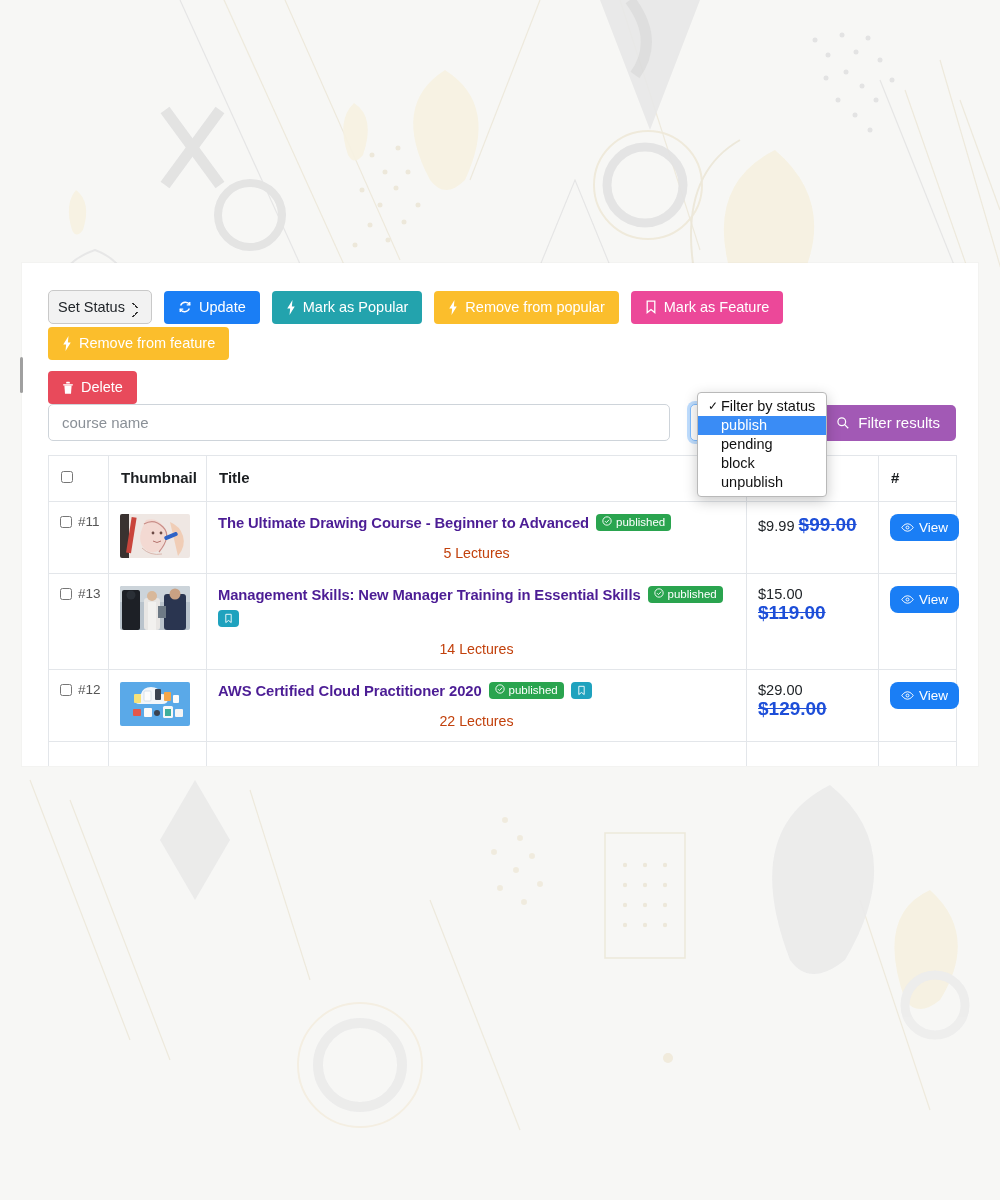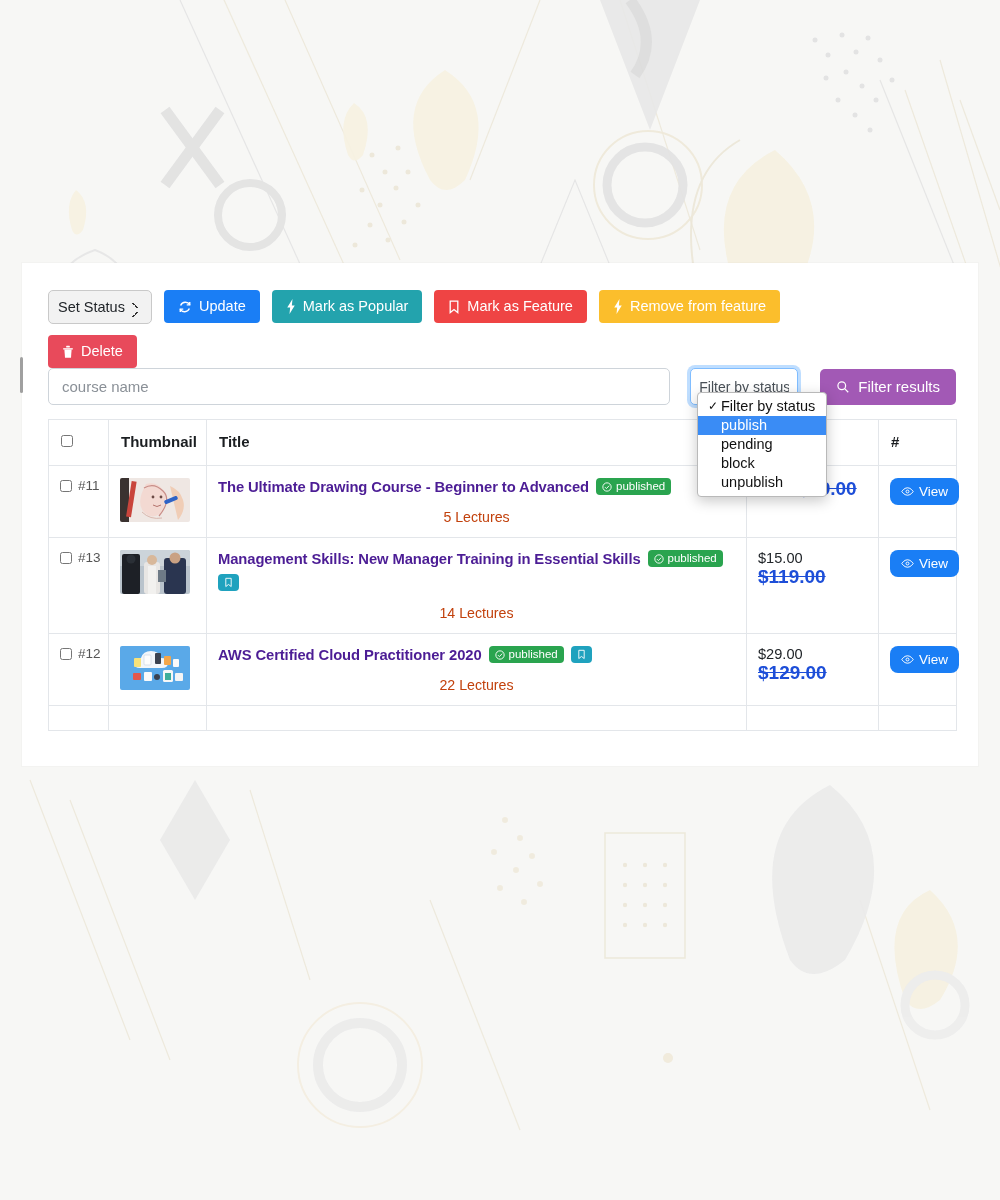--- a/index.html
+++ b/index.html
@@ -58,20 +58,21 @@
     background: #a0a0a0;
     border-radius: 2px;
     z-index: 6;
   }
 
   
   .btn-row {
     display: flex;
     flex-wrap: wrap;
     gap: 3px 12px;
+    align-items: center;
     margin-bottom: 11px;
   }
 
   .btn {
     border: none;
     border-radius: 4px;
     padding: 0 14px;
     height: 33px;
     line-height: 33px;
     font-size: 14.5px;
@@ -80,21 +81,21 @@
     display: inline-flex;
     align-items: center;
     gap: 7px;
     white-space: nowrap;
     font-family: "Liberation Sans", sans-serif;
   }
   .btn .ic { display: inline-flex; align-items: center; }
   .btn-primary { background: #1a7ef5; }
   .btn-teal    { background: #23a3ad; }
   .btn-warning { background: #fbbe2c; color: #ffffff; }
-  .btn-dark    { background: #ef4444; }
+  .btn-dark    { background: #ec4899; }
   .btn-danger  { background: #e84a5b; }
 
   .set-status-select {
     height: 34px;
     border: 1px solid #c9c9c9;
     border-radius: 5px;
     background: #f2f2f2;
     font-size: 14.5px;
     font-family: "Liberation Sans", sans-serif;
     color: #212529;
@@ -266,21 +267,21 @@
     margin-bottom: 14px;
   }
   .course-title {
     font-weight: bold;
     font-size: 14.8px;
     color: #4c1d95;
     letter-spacing: -0.1px;
   }
   .badge {
     display: inline-flex;
-    align-items: center;
+    align-items: flex-start;
     gap: 4px;
     border-radius: 4px;
     font-size: 11.5px;
     color: #fff;
     padding: 2px 6px;
     line-height: 13px;
     white-space: nowrap;
   }
   .badge-published { background: #2aa44f; }
   .badge-feature   { background: #1fa2be; padding: 3px 6px; }
@@ -444,20 +445,28 @@
 
         <button class="btn btn-teal">
           <span class="ic">
             <svg width="10" height="15" viewBox="0 0 10 16" fill="#fff">
                 <path d="M6.6 0 1 9h3.1L3.4 16 9 7H5.9z"></path>
               </svg>
           </span>
           <span>Mark as Popular</span>
         </button>
 
+        <button class="btn btn-warning">
+          <span class="ic">
+            <svg width="10" height="15" viewBox="0 0 10 16" fill="#fff">
+                <path d="M6.6 0 1 9h3.1L3.4 16 9 7H5.9z"></path>
+              </svg>
+          </span>
+          <span>Remove from popular</span>
+        </button>
 
         <button class="btn btn-dark">
           <span class="ic">
             <svg width="12" height="14" viewBox="0 0 12 14" fill="none" stroke="#fff" stroke-width="1.3">
               <path d="M2.2 1.2h7.6v11.4L6 9.6l-3.8 3z"></path>
             </svg>
           </span>
           <span>Mark as Feature</span>
         </button>
 

